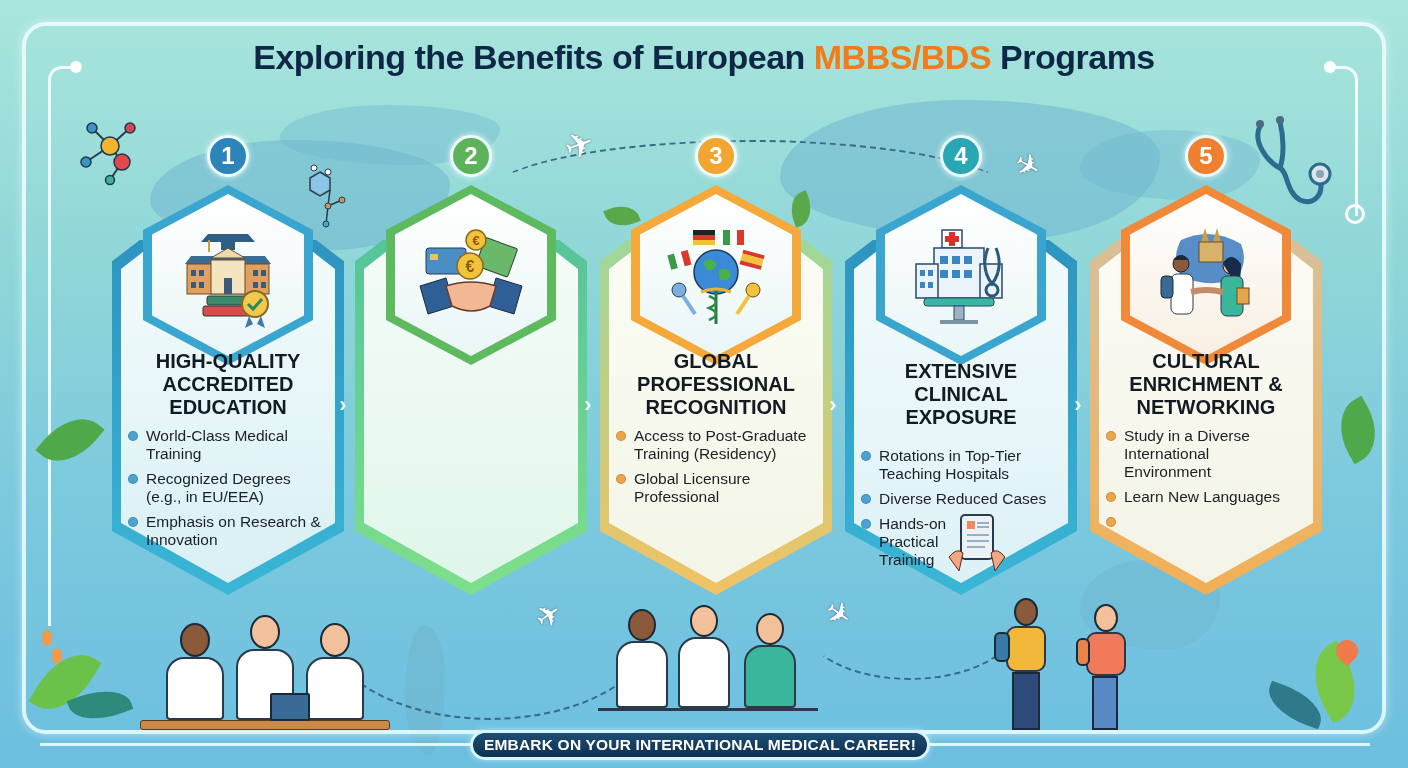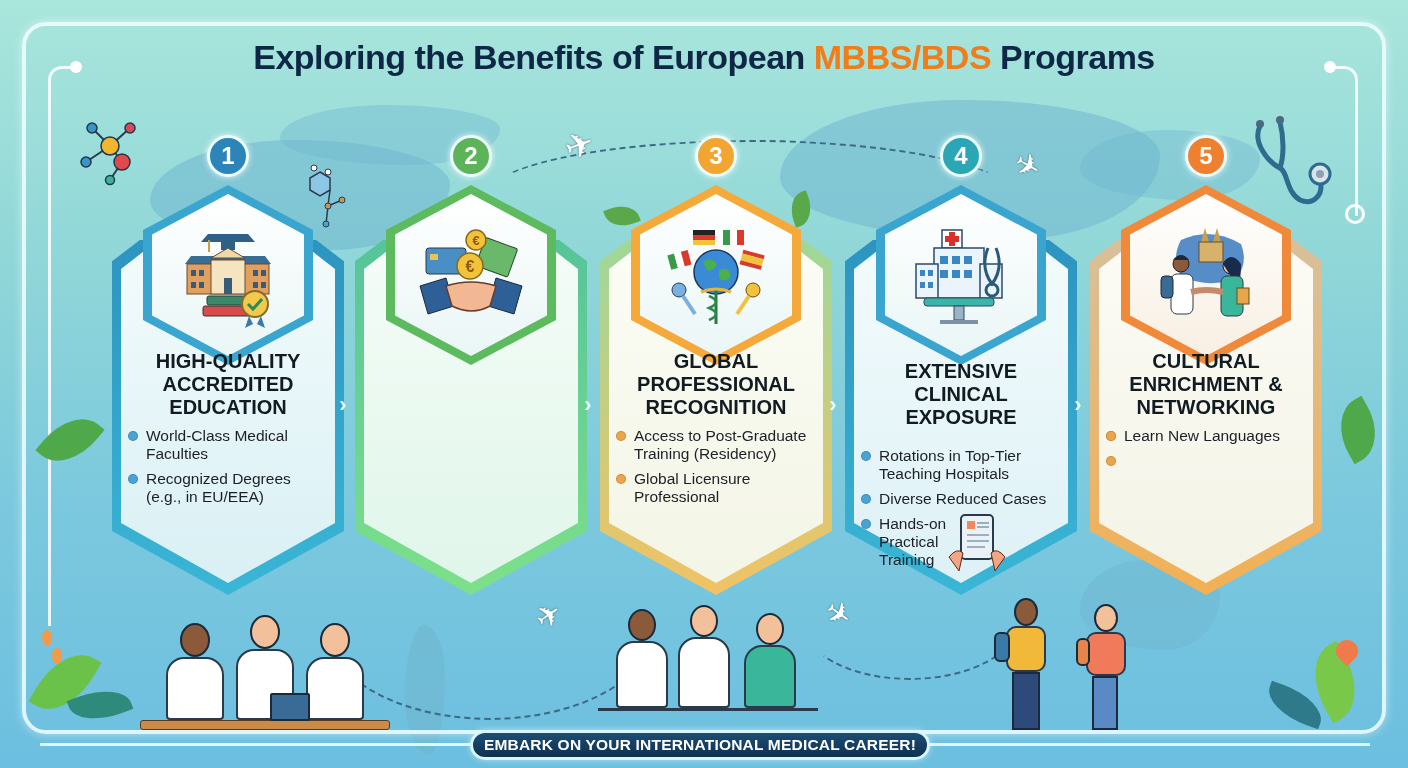--- a/index.html
+++ b/index.html
@@ -217,22 +217,23 @@
         <polygon points="88,96 92,108 84,104" fill="#3a7aa6"></polygon>
       </svg>
     </div>
   </div>
   <div class="shield" style="background:linear-gradient(180deg,#2d94c0,#3ab6d6);">
     <div class="shield-inner" style="background:linear-gradient(180deg,#f2fbfc,#d9f0f4);"></div>
   </div>
   <div class="card-body">
     <h2 class="card-title">High-Quality Accredited Education</h2>
     <ul class="bullets">
-      <li><span class="dot" style="background:#4aa3d3"></span><span>World-Class Medical Faculties</span></li>
+      <li><span class="dot" style="background:#4aa3d3"></span><span>World-Class Medical Training</span></li>
       <li><span class="dot" style="background:#4aa3d3"></span><span>Recognized Degrees (e.g., in EU/EEA)</span></li>
+      <li><span class="dot" style="background:#4aa3d3"></span><span>Emphasis on Research &amp; Innovation</span></li>
     </ul>
   </div>
 </div>
 <div class="arrow" style="left:332px;">›</div>
 
 <div class="card" style="left:355px;">
   <div class="badge" style="background:#5db35a;">2</div>
   <div class="hex" style="background:#5dba5e;">
     <div class="hex-inner">
       <svg class="ico" viewBox="0 0 110 110">
@@ -388,21 +389,21 @@
         <path d="M40 72 q15 -4 32 0" stroke="#c48a6a" stroke-width="6" fill="none"></path>
       </svg>
     </div>
   </div>
   <div class="shield" style="background:linear-gradient(180deg,#d8c09a,#f3b054);">
     <div class="shield-inner" style="background:linear-gradient(180deg,#fcfbf5,#f3f3e6);"></div>
   </div>
   <div class="card-body">
     <h2 class="card-title">Cultural Enrichment &amp; Networking</h2>
     <ul class="bullets">
-      <li style="padding-right:40px;"><span class="dot" style="background:#eea54a"></span></li>
+      <li style="padding-right:40px;"><span class="dot" style="background:#eea54a"></span><span>Study in a Diverse International Environment</span></li>
       <li><span class="dot" style="background:#eea54a"></span><span>Learn New Languages</span></li>
       <li style="padding-right:50px;"><span class="dot" style="background:#eea54a"></span></li>
     </ul>
   </div>
 </div>
 
 <div class="leaf" style="left:40px;top:420px;width:60px;height:40px;background:#4fa84a;transform:rotate(-50deg)"></div>
 <div class="leaf" style="left:1330px;top:410px;width:56px;height:40px;background:#4fa84a;transform:rotate(60deg)"></div>
 <div class="leaf" style="left:30px;top:660px;width:70px;height:44px;background:#6ac24a;transform:rotate(-60deg)"></div>
 <div class="leaf" style="left:70px;top:690px;width:60px;height:30px;background:#2e8a7a;transform:rotate(-20deg)"></div>

